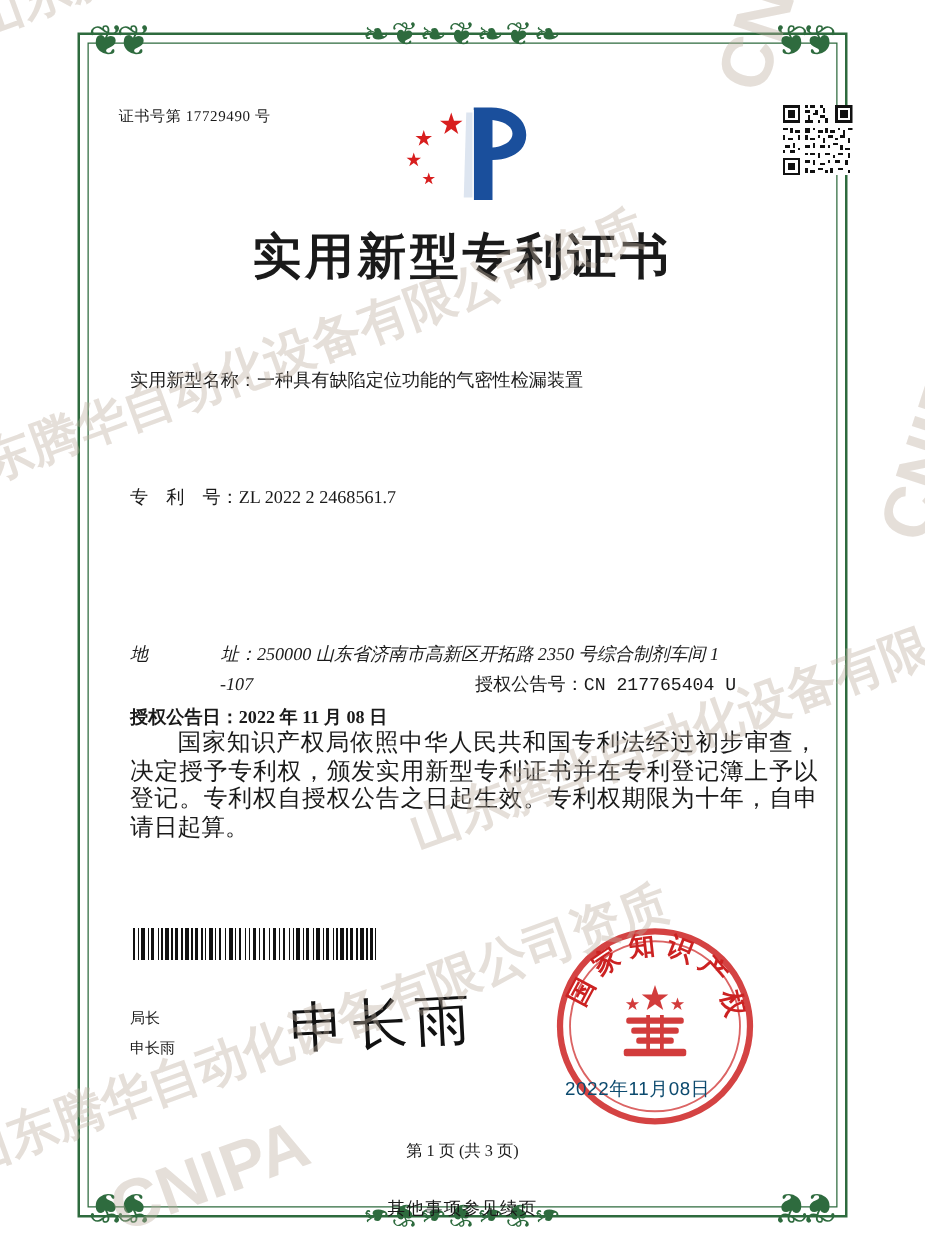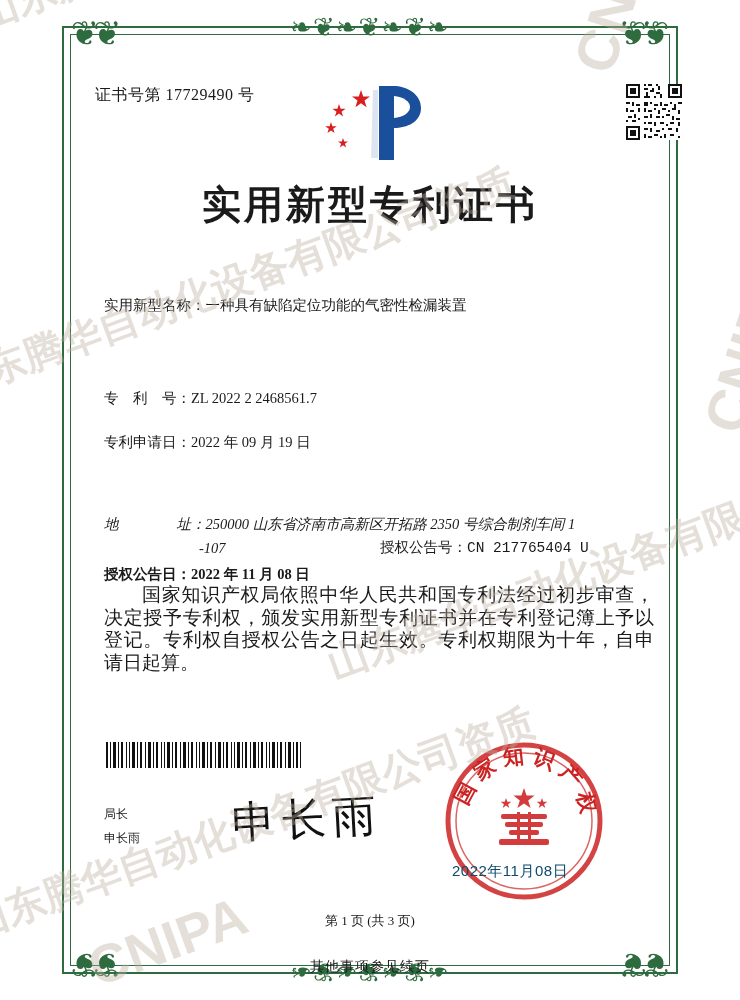--- a/index.html
+++ b/index.html
@@ -98,21 +98,21 @@
   #content {
     position: absolute;
     inset: 0;
     z-index: 3;
   }
 
   #cert-number {
     position: absolute;
     left: 95px;
     top: 85px;
-    font-size: 16px;
+    font-size: 12px;
     letter-spacing: 0.5px;
   }
 
   #qr-code {
     position: absolute;
     right: 58px;
     top: 84px;
     width: 56px;
     height: 56px;
   }
@@ -156,21 +156,21 @@
     margin-top: 36px;
   }
   #f-name    { top: 269px; }
   #f-inventor{ top: 318px; }
   #f-patentno{ top: 362px; }
   #f-appdate { top: 406px; }
   #f-owner   { top: 450px; }
   #f-address { top: 488px; font-style: italic; }
   #f-address .val2 {
     display: block;
-    margin-left: 95px;
+    margin-left: 72px;
     margin-top: 2px;
   }
   #f-grantdate { top: 538px; }
   #f-grantno {
     position: absolute;
     left: 380px;
     top: 538px;
     font-size: 14.5px;
     font-family: Liberation Mono, monospace;
   }
@@ -390,23 +390,20 @@
 
   <div class="field" id="f-name">
     <span class="lbl">实用新型名称：</span><span class="val">一种具有缺陷定位功能的气密性检漏装置</span>
   </div>
 
 
   <div class="field" id="f-patentno">
     <span class="lbl">专　利　号：</span><span class="val">ZL 2022 2 2468561.7</span>
   </div>
 
-  <div class="field" id="f-appdate">
-    <span class="lbl">专利申请日：</span><span class="val">2022 年 09 月 19 日</span>
-  </div>
 
 
   <div class="field" id="f-address">
     <span class="lbl">地　　　　址：</span><span class="val">250000  山东省济南市高新区开拓路 2350 号综合制剂车间 1</span>
     <span class="val2">-107</span>
   </div>
 
   <div class="field" id="f-grantdate" style="right:auto;font-weight:bold;">
     <span class="lbl">授权公告日：</span><span class="val">2022 年 11 月 08 日</span>
   </div>

